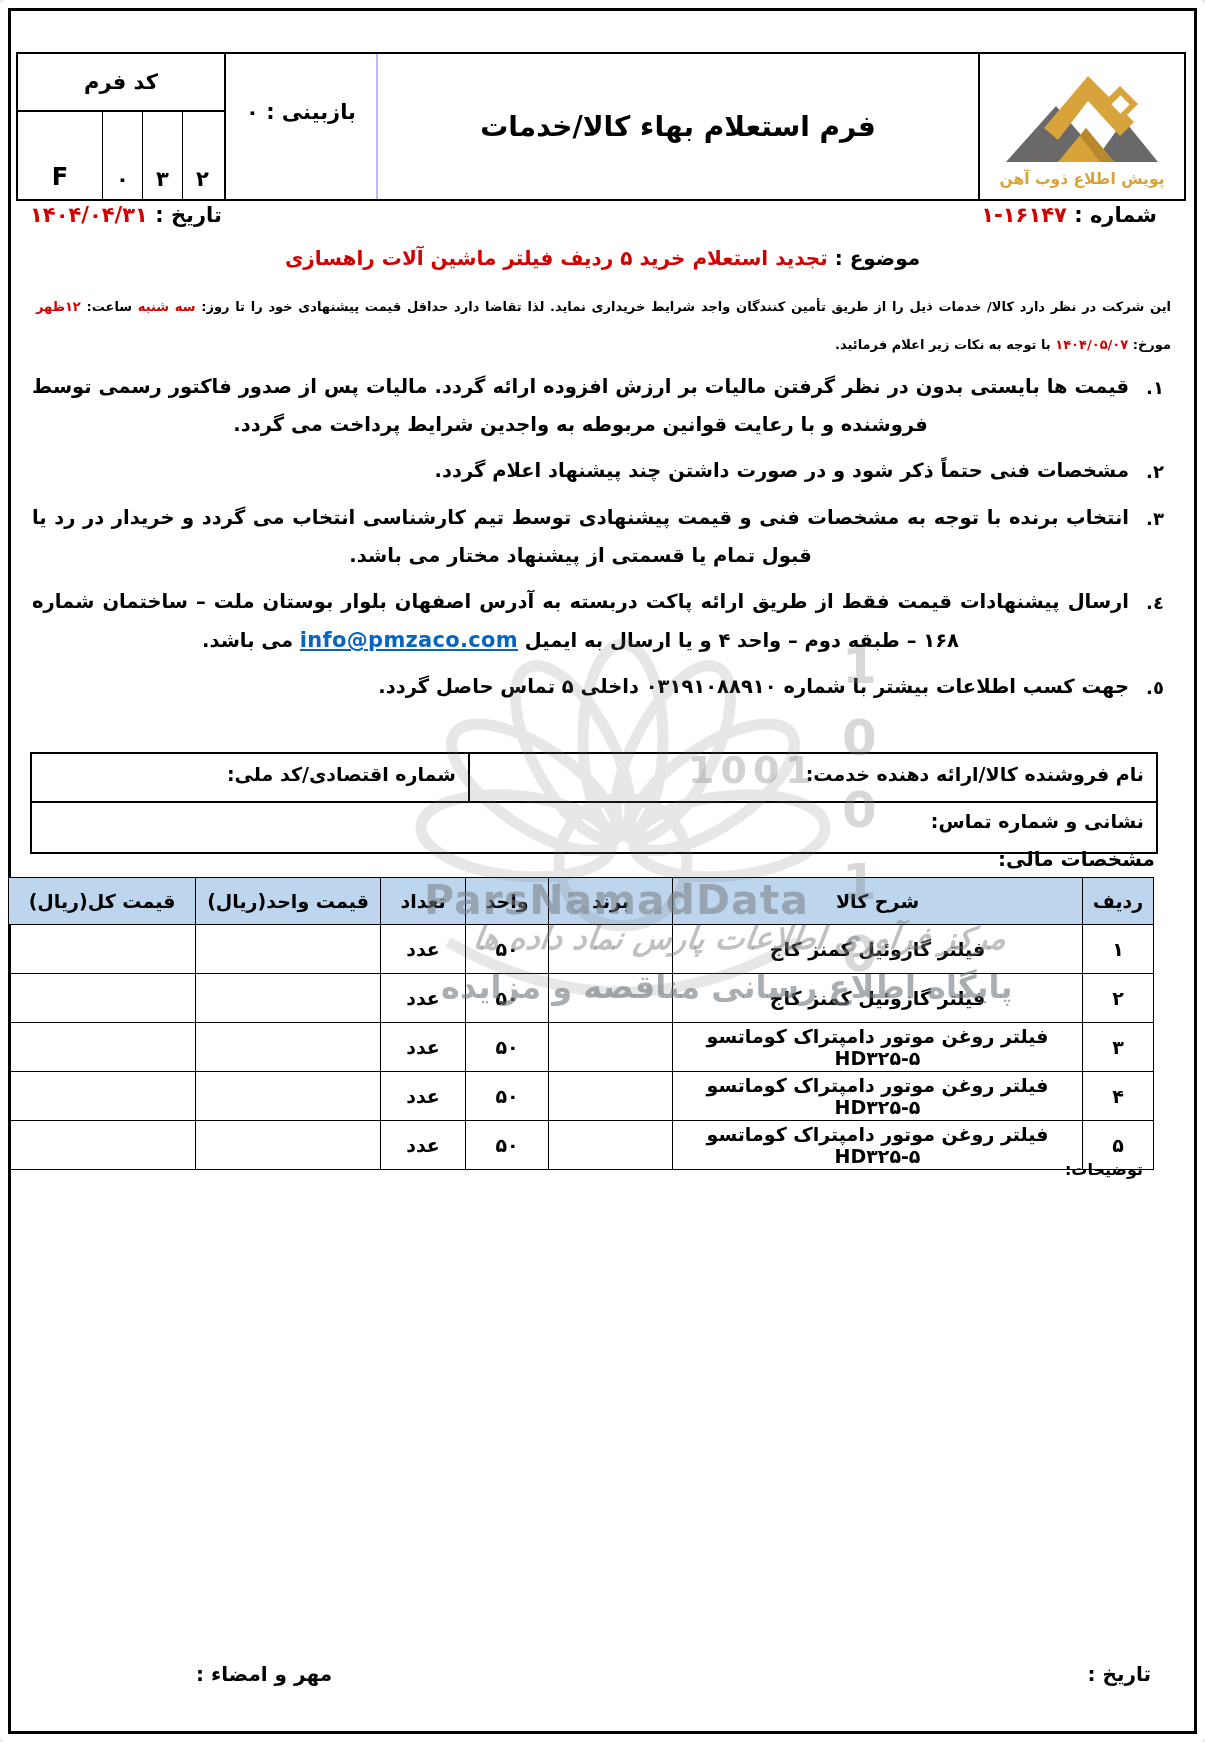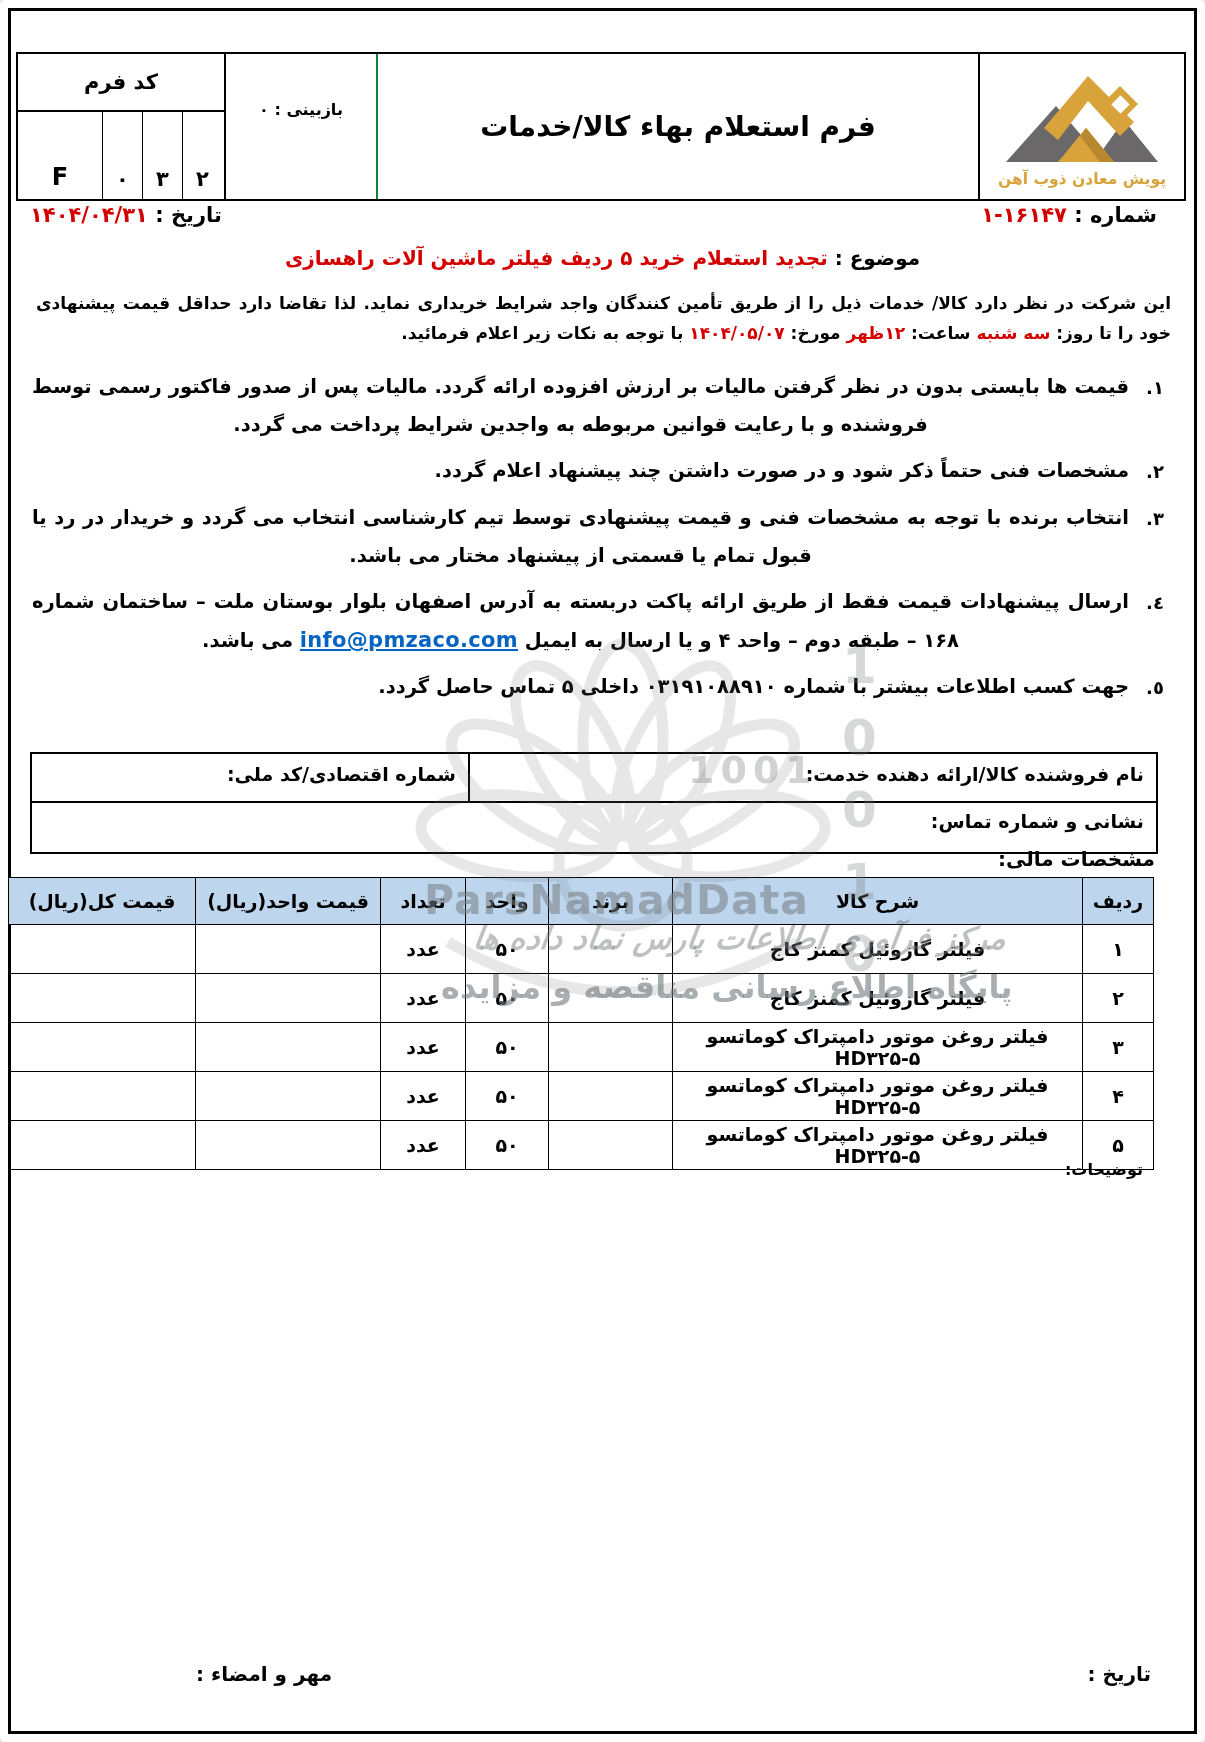--- a/index.html
+++ b/index.html
@@ -12,32 +12,32 @@
 
   
   .hdr{position:absolute;left:16px;top:52px;width:1166px;height:145px;display:flex;border:2px solid #000;direction:ltr;background:#fff;}
   .code-block{width:206px;border-right:2px solid #000;display:flex;flex-direction:column;}
   .code-title{height:56px;border-bottom:2px solid #000;display:flex;align-items:center;justify-content:center;font-size:21px;direction:rtl;}
   .code-cells{flex:1;display:flex;}
   .code-cell{display:flex;align-items:flex-end;justify-content:center;padding-bottom:8px;font-size:21px;border-right:1.5px solid #000;}
   .code-cell:last-child{border-right:none;}
   .code-cell.cf{width:84px;font-size:24px;}
   .code-cell.cd{width:39px;}
-  .rev-cell{width:150px;border-right:2px solid #15803d;text-align:center;padding-top:46px;font-size:16px;direction:rtl;}
+  .rev-cell{width:150px;border-right:2px solid #c4b5fd;text-align:center;padding-top:46px;font-size:21px;direction:rtl;}
   .title-cell{flex:1;border-right:2px solid #000;display:flex;align-items:center;justify-content:center;font-size:28px;direction:rtl;letter-spacing:.5px;}
   .logo-cell{width:204px;display:flex;flex-direction:column;align-items:center;justify-content:center;padding-top:4px;}
   .logo-word{color:#d9a33c;font-size:15.5px;margin-top:-4px;direction:rtl;}
 
   
   .meta{position:absolute;top:203px;left:0;width:100%;height:36px;font-size:21px;}
   .meta .num{position:absolute;right:48px;direction:rtl;}
   .meta .dt{position:absolute;left:30px;direction:rtl;}
   .red{color:#d40000;}
   .subject{position:absolute;top:246px;left:0;width:100%;text-align:center;font-size:20px;direction:rtl;}
-  .intro{position:absolute;top:288px;right:34px;left:36px;direction:rtl;text-align:justify;font-size:17px;line-height:30px;}
+  .intro{position:absolute;top:288px;right:34px;left:36px;direction:rtl;text-align:justify;font-size:13px;line-height:38px;}
 
   
   .terms{position:absolute;top:368px;right:36px;left:32px;direction:rtl;font-size:19.5px;line-height:38px;}
   .term{display:flex;gap:12px;margin-bottom:8px;}
   .term .tnum{flex:none;width:28px;text-align:center;font-size:18px;padding-top:1px;}
   .term .ttxt{flex:1;}
   .term .ttxt.just{text-align:justify;text-align-last:center;}
   .term .ttxt.start{text-align:right;}
   .email{color:#0563c1;text-decoration:underline;font-size:21px;direction:ltr;unicode-bidi:embed;display:inline-block;letter-spacing:.3px;}
 
@@ -96,21 +96,21 @@
 
           <polygon points="8,92 58,36 96,80 82,92" fill="#6b686a"></polygon>
           <polygon points="96,92 126,50 160,92" fill="#6b686a"></polygon>
 
           <polygon points="46,58 90,6 136,52 122,66 90,31 60,70" fill="#d9a33c"></polygon>
           <polygon points="104,34 122,16 140,34 122,52" fill="#d9a33c"></polygon>
           <rect x="116" y="28" width="13" height="13" transform="rotate(45 122.5 34.5)" fill="#ffffff"></rect>
           <polygon points="60,92 88,58 116,92" fill="#d9a33c"></polygon>
           <polygon points="88,58 116,92 102,92 82,66" fill="#b9882e"></polygon>
         </svg>
-        <div class="logo-word">پویش معادن ذوب آهن</div>
+        <div class="logo-word">پویش اطلاع ذوب آهن</div>
       </div>
     </div>
 
     <div class="meta">
       <div class="num">
         <span>شماره :</span>
         <span class="red">۱۶۱۴۷-۱</span>
       </div>
       <div class="dt">
         <span>تاریخ :</span>

